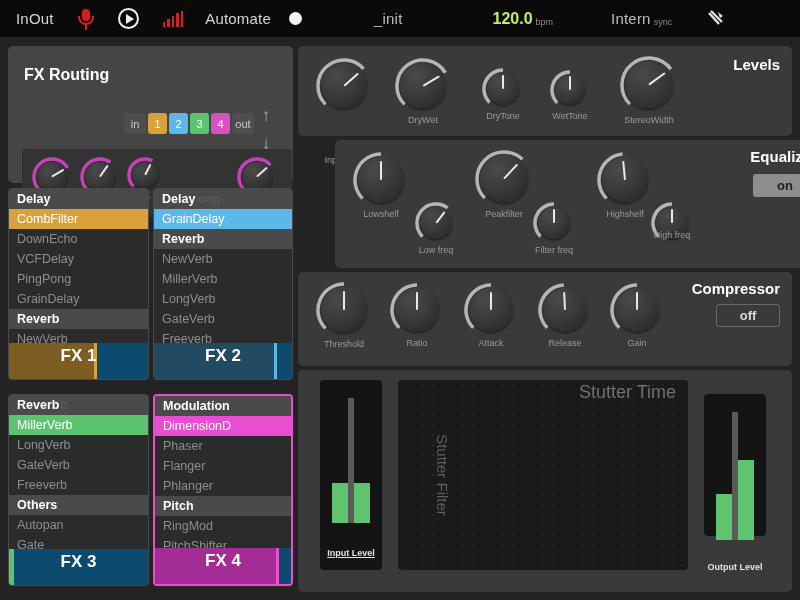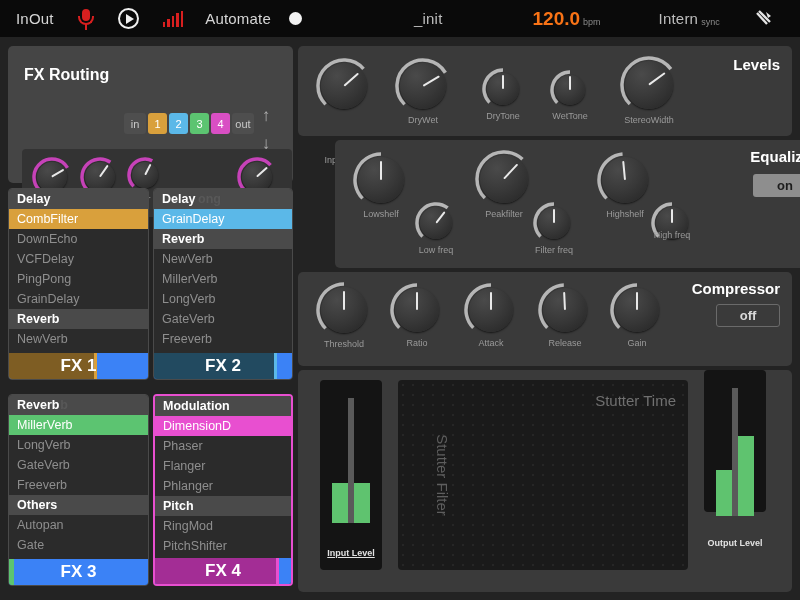--- a/index.html
+++ b/index.html
@@ -13,21 +13,21 @@
 
   
   .toolbar {
     position: absolute; left: 0; top: 0; width: 800px; height: 37px;
     background: #0a0a0a; display: flex; align-items: center;
   }
   .tb-item { display: flex; align-items: center; height: 37px; }
   .tb-label { color: #d6d6d6; font-size: 15px; letter-spacing: .2px; }
   .tb-label.dim { color: #bdbdbd; }
   .tb-sub { color: #8a8a8a; font-size: 9px; margin-left: 3px; position: relative; top: 3px; }
-  .tb-bpm { color: #f97316; font-size: 19px; font-weight: bold; }
+  .tb-bpm { color: #bef264; font-size: 16px; font-weight: bold; }
   .rec-dot { width: 13px; height: 13px; border-radius: 50%; background: #f2f2f2; }
   .mic { width: 20px; height: 22px; position: relative; }
   .mic .cap { position: absolute; left: 6px; top: 1px; width: 8px; height: 12px; border-radius: 4px; background: #d81f1f; }
   .mic .arc { position: absolute; left: 2px; top: 8px; width: 16px; height: 9px; border: 2px solid #d81f1f; border-top: none; border-radius: 0 0 9px 9px; }
   .mic .stem { position: absolute; left: 9px; top: 16px; width: 2px; height: 6px; background: #d81f1f; }
   .playc { width: 21px; height: 21px; border-radius: 50%; border: 2px solid #efefef; position: relative; }
   .playc::after { content: ""; position: absolute; left: 6px; top: 4px; border-left: 8px solid #efefef; border-top: 5px solid transparent; border-bottom: 5px solid transparent; }
   .bars { display: flex; align-items: flex-end; gap: 2px; height: 16px; }
   .bars i { display: block; width: 2.5px; background: #d81f1f; }
 
@@ -58,21 +58,21 @@
   .knob .ptr { position: absolute; background: #e9e9e9; border-radius: 1px; transform-origin: 50% 100%; }
   .knob .lab { position: absolute; width: 100%; text-align: center; color: #9a9a9a; font-size: 9px; white-space: nowrap; }
 
   
   .fxlist { position: absolute; background: #2b2b2b; border-radius: 4px; overflow: hidden; }
   .fxlist .inner { position: absolute; left: 0; right: 0; top: 0; bottom: 26px; overflow: hidden; }
   .fxl-head { height: 20px; background: #4a4a4a; color: #ffffff; font-size: 12.5px; font-weight: bold; padding-left: 8px; line-height: 20px; position: relative; }
   .fxl-ghost { position: absolute; color: #585858; font-weight: bold; font-size: 12.5px; }
   .fxl-item { height: 20px; color: #8e8e8e; font-size: 12.5px; padding-left: 8px; line-height: 20px; background: #2b2b2b; }
   .fxl-item.sel { color: #ffffff; }
-  .fxl-foot { position: absolute; left: 0; right: 0; bottom: 0; height: 26px; background: #3b82f6; }
+  .fxl-foot { position: absolute; left: 0; right: 0; bottom: 0; height: 36px; background: #0c4a6e; }
   .fxl-fill { position: absolute; left: 0; top: 0; bottom: 0; }
   .fxl-head-mark { position: absolute; top: 0; bottom: 0; width: 3px; }
   .fxl-foot span { position: absolute; left: 0; right: 0; top: 0; height: 26px; line-height: 26px; text-align: center; color: #ffffff; font-size: 17px; font-weight: bold; }
 
   
   .sect-title { position: absolute; right: 12px; color: #ffffff; font-size: 15px; font-weight: bold; }
   .toggle {
     position: absolute; right: 12px; width: 64px; height: 23px; border-radius: 3px;
     display: flex; align-items: center; justify-content: center;
     font-size: 13px; font-weight: bold;
@@ -83,21 +83,21 @@
   
   .meterbox { position: absolute; background: #141414; border-radius: 4px; }
   .meter-track { position: absolute; background: #5a5a5a; }
   .meter-bar { position: absolute; background: #5fc36f; }
   .meter-lab { position: absolute; width: 100%; text-align: center; color: #e2e2e2; font-size: 9px; font-weight: bold; }
   .xy {
     position: absolute; background: #1a1a1a; border-radius: 4px;
     background-image: radial-gradient(#262626 1px, transparent 1px);
     background-size: 10px 10px;
   }
-  .xy-top { position: absolute; right: 12px; top: 12px; color: #707070; font-size: 15px; }
+  .xy-top { position: absolute; right: 12px; top: 2px; color: #707070; font-size: 18px; }
   .xy-left { position: absolute; left: 4px; top: 50%; transform: translateY(-50%) rotate(90deg); transform-origin: center; color: #5e5e5e; font-size: 15px; white-space: nowrap; }
 </style>
 </head>
 <body>
 
 <div id="app">
 
   <div class="toolbar">
     <div class="tb-item" style="margin-left:16px">
       <span class="tb-label">InOut</span>
@@ -120,21 +120,21 @@
           <i style="height:14px"></i>
           <i style="height:16px"></i>
         </span>
     </div>
     <div class="tb-item" style="margin-left:22px">
       <span class="tb-label">Automate</span>
     </div>
     <div class="tb-item" style="margin-left:18px">
       <span class="rec-dot"></span>
     </div>
-    <div class="tb-item" style="margin-left:112px">
+    <div class="tb-item" style="margin-left:72px">
       <span class="tb-label dim">_init</span>
     </div>
     <div class="tb-item" style="margin-left:90px">
       <span class="tb-bpm">120.0</span>
       <span class="tb-sub">bpm</span>
     </div>
     <div class="tb-item" style="margin-left:58px">
       <span class="tb-label dim">Intern</span>
       <span class="tb-sub">sync</span>
     </div>
@@ -423,21 +423,21 @@
         <div class="meter-bar" style="left: 12px; width: 16px; top: 103.2px; height: 39.76px; background: rgb(95, 195, 111);"></div>
         <div class="meter-bar" style="left: 34px; width: 16px; top: 103.2px; height: 39.76px; background: rgb(95, 195, 111);"></div>
         <div class="meter-lab" style="top: 168px; text-decoration: underline;">Input Level</div>
       </div>
 
     <div class="xy" style="left:100px; top:10px; width:290px; height:190px;">
       <div class="xy-top">Stutter Time</div>
       <div class="xy-left">Stutter Filter</div>
     </div>
 
-    <div class="meterbox" id="output-meter" style="left:406px; top:0; width:62px; height:142px;">
+    <div class="meterbox" id="output-meter" style="left:406px; top:24px; width:62px; height:142px;">
         <div class="meter-track" style="left: 28px; top: 18px; width: 6px; height: 127.8px;"></div>
         <div class="meter-bar" style="left: 12px; width: 16px; top: 100.36px; height: 45.44px; background: rgb(95, 195, 111);"></div>
         <div class="meter-bar" style="left: 34px; width: 16px; top: 66.28px; height: 79.52px; background: rgb(95, 195, 111);"></div>
         <div class="meter-lab" style="top: 168px;">Output Level</div>
       </div>
   </div>
 
 </div>
 
 </body></html>

